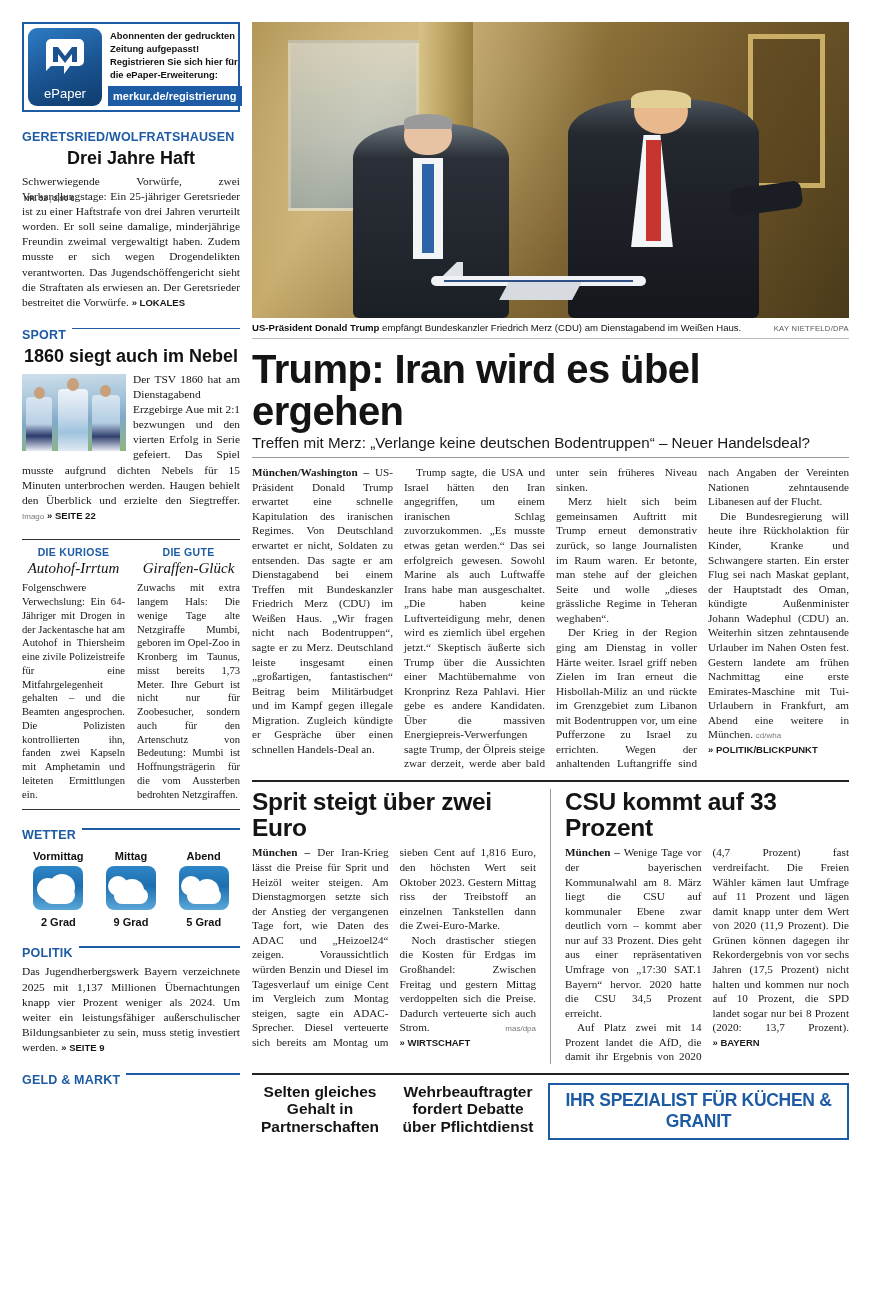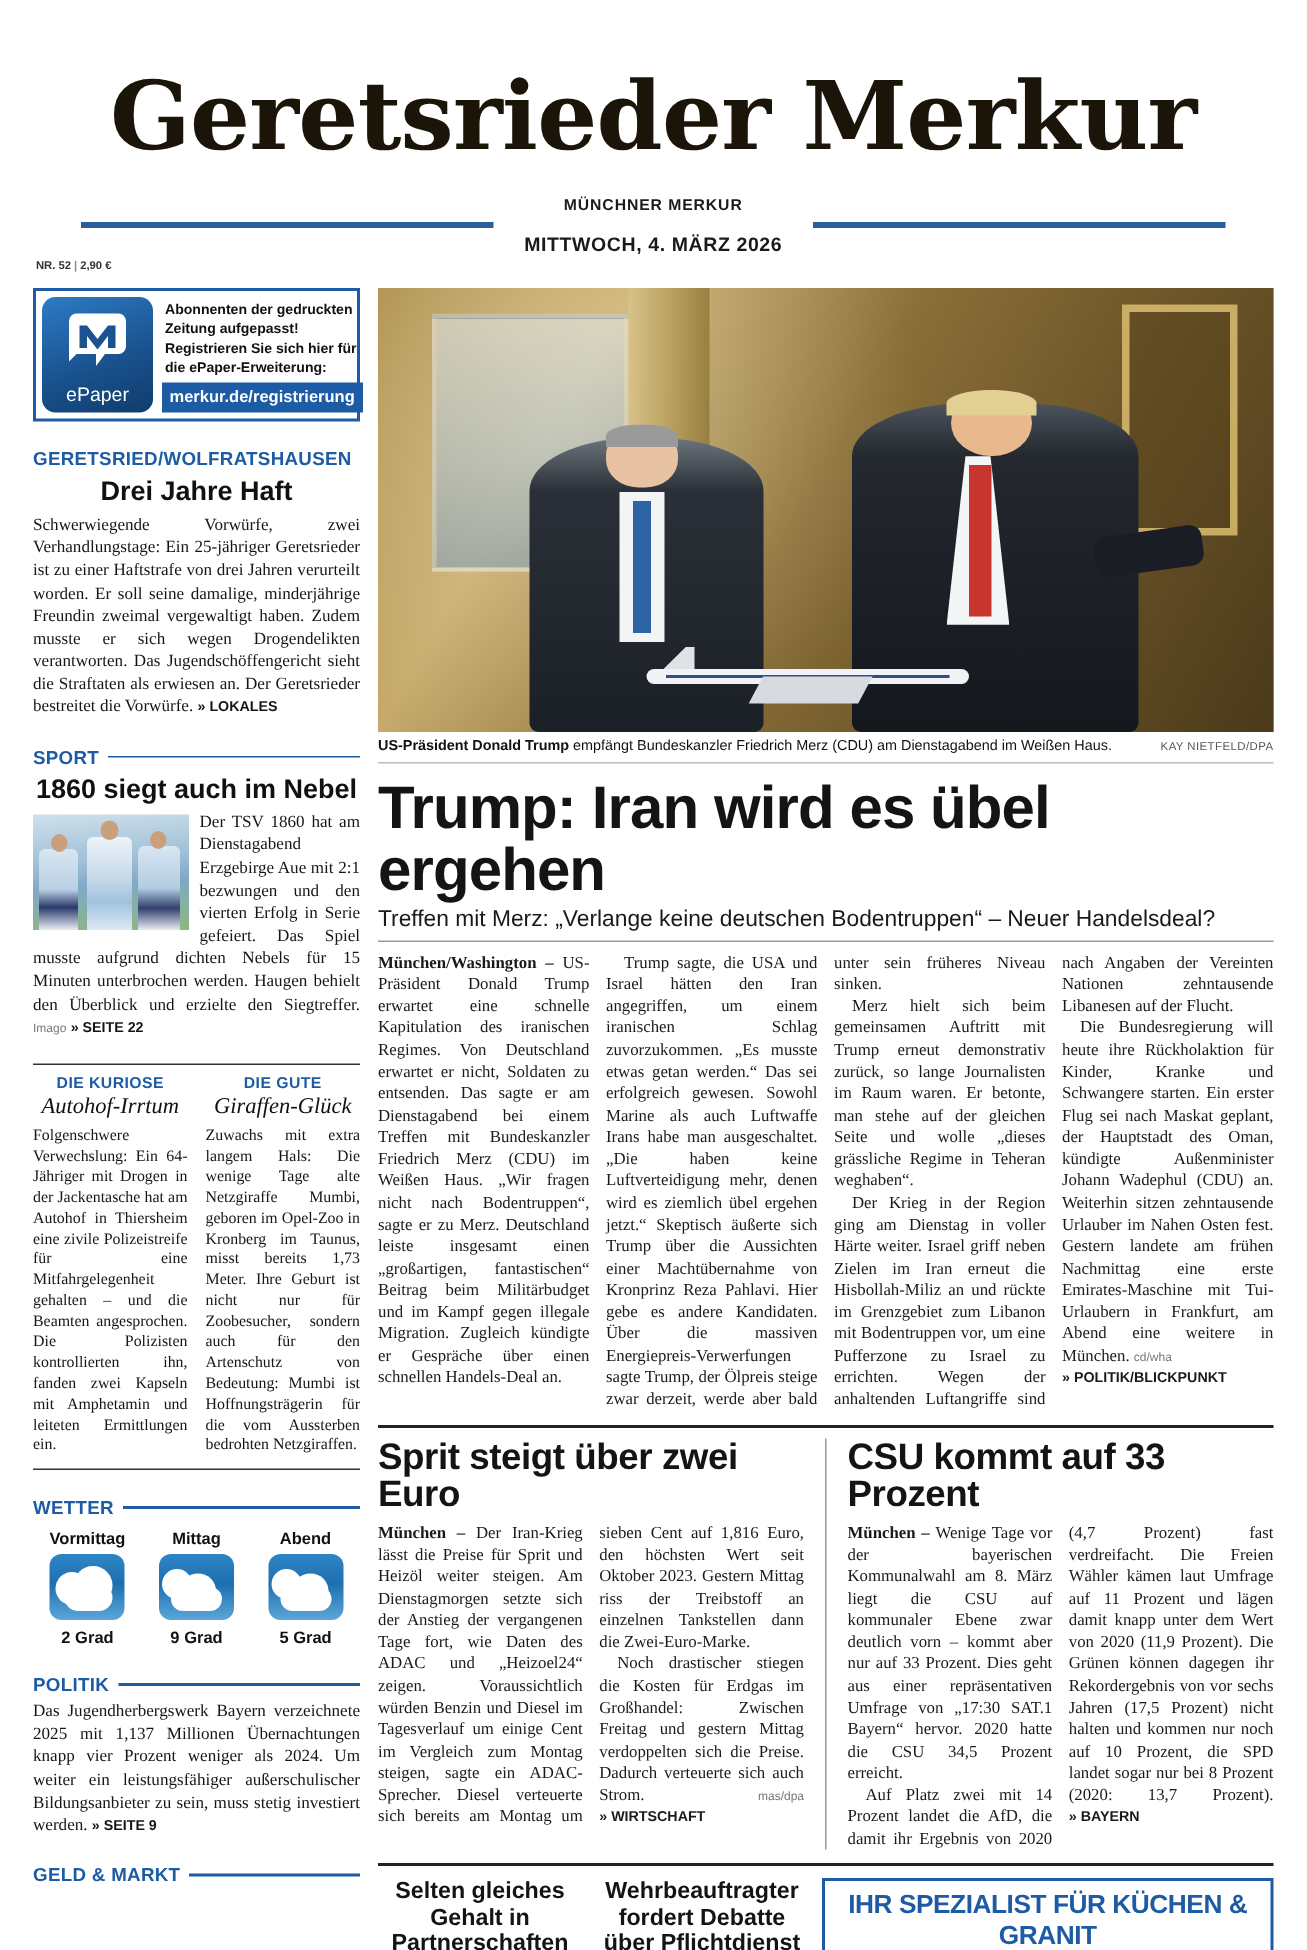--- a/index.html
+++ b/index.html
@@ -81,21 +81,21 @@
   }
   .epaper-url {
     background: #1d5ba4; color: #fff;
     font-family: "Liberation Sans", sans-serif;
     font-weight: 700; font-size: 11px;
     padding: 4px 5px; margin-top: auto;
   }
 
   
   .sec-head {
-    display: flex; align-items: center; gap: 6px;
+    display: flex; gap: 6px;
     margin: 18px 0 4px;
   }
   .sec-head .kicker {
     font-family: "Liberation Sans", sans-serif;
     font-weight: 700; font-size: 12.5px; letter-spacing: 0.2px;
     color: #1d5ba4; white-space: nowrap;
   }
   .sec-head .line { flex: 1 1 auto; height: 1.5px; background: #1d5ba4; }
 
   .sec-title {
@@ -277,31 +277,20 @@
     font-family: "Liberation Sans", sans-serif;
     font-weight: 700; font-size: 17.5px; color: #1d5ba4;
     text-align: center; letter-spacing: -0.3px; padding-top: 2px;
   }
 </style>
 </head>
 <body>
 
 <div class="page">
 
-  <div class="masthead">
-    <div class="masthead-title">Geretsrieder Merkur</div>
-    <div class="masthead-rule-row">
-      <div class="mh-rule"></div>
-      <div class="mh-center">
-        <div class="mh-sub">MÜNCHNER MERKUR</div>
-        <div class="mh-date">MITTWOCH, 4. MÄRZ 2026</div>
-      </div>
-      <div class="mh-rule"></div>
-    </div>
-  </div>
   <div class="issue-line">
     <span>NR. 52</span><span class="sep">|</span><span>2,90 €</span>
   </div>
 
   <div class="content">
 
     <div class="col-left">
 
       <div class="epaper">
         <div class="epaper-logo">

